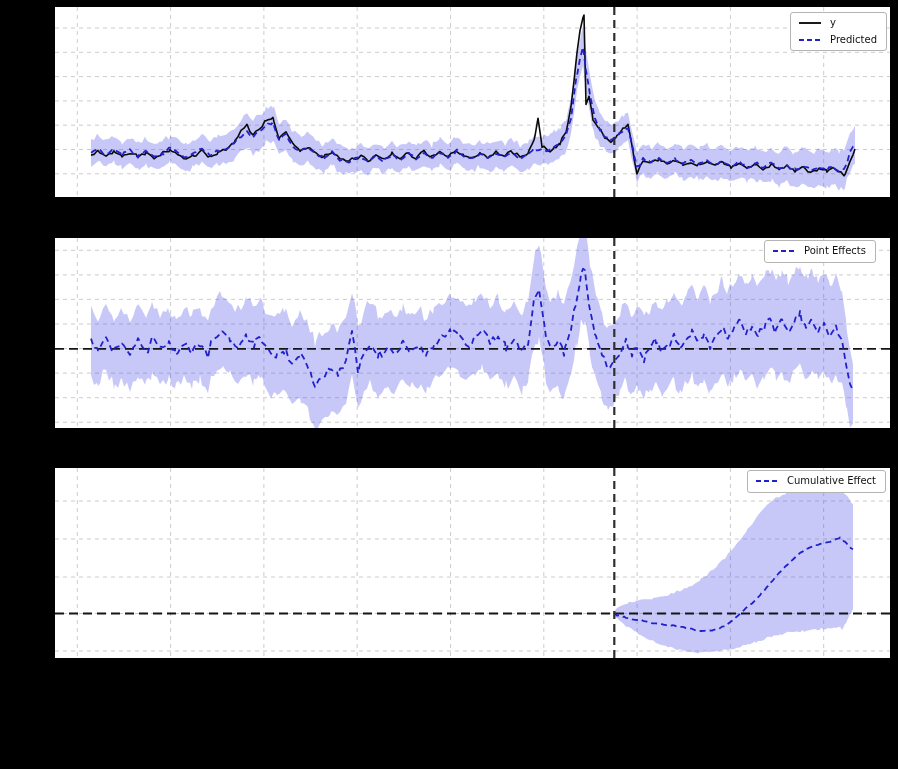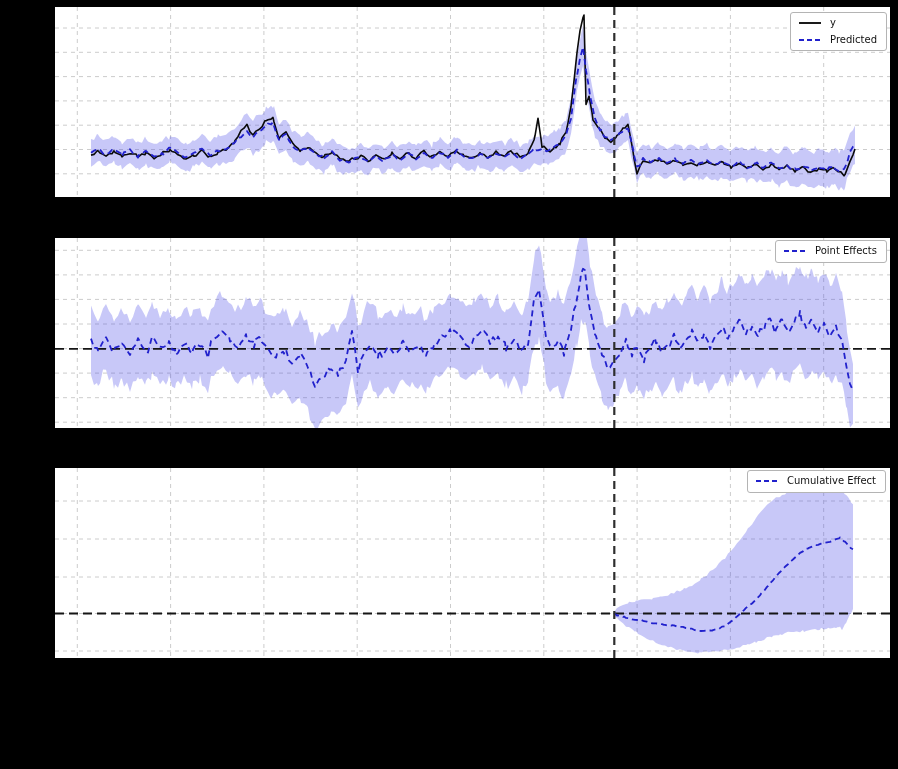--- a/index.html
+++ b/index.html
@@ -4,21 +4,21 @@
 <style>
   html,body{margin:0;padding:0;background:#000;}
   #figure{position:relative;width:898px;height:769px;background:#000;overflow:hidden;
           font-family:"DejaVu Sans","Liberation Sans",sans-serif;}
   .panel{position:absolute;}
   .panel svg{display:block;}
   .legend{position:absolute;background:#ffffff;border:1px solid #b4b4b4;border-radius:3px;
            padding:4px 9px 4px 8px;display:flex;flex-direction:column;gap:4px;
            font-size:10px;color:#111;line-height:1.25;z-index:5;}
   #legend-p1{top:12px;right:11px;}
-  #legend-p2{top:240px;right:11px;margin-left:29px;}
+  #legend-p2{top:240px;right:22px;margin-left:29px;}
   #legend-p3{top:470px;right:12px;}
   .legend-row{display:flex;align-items:center;gap:9px;}
   .sw{width:22px;height:2px;flex:0 0 auto;}
   .sw.solid{background:#1a1a1a;}
   .sw.dashed{background:repeating-linear-gradient(90deg,#2121cc 0,#2121cc 5px,transparent 5px,transparent 8px);}
   .legend-label{white-space:nowrap;}
 </style>
 </head>
 <body>
 

